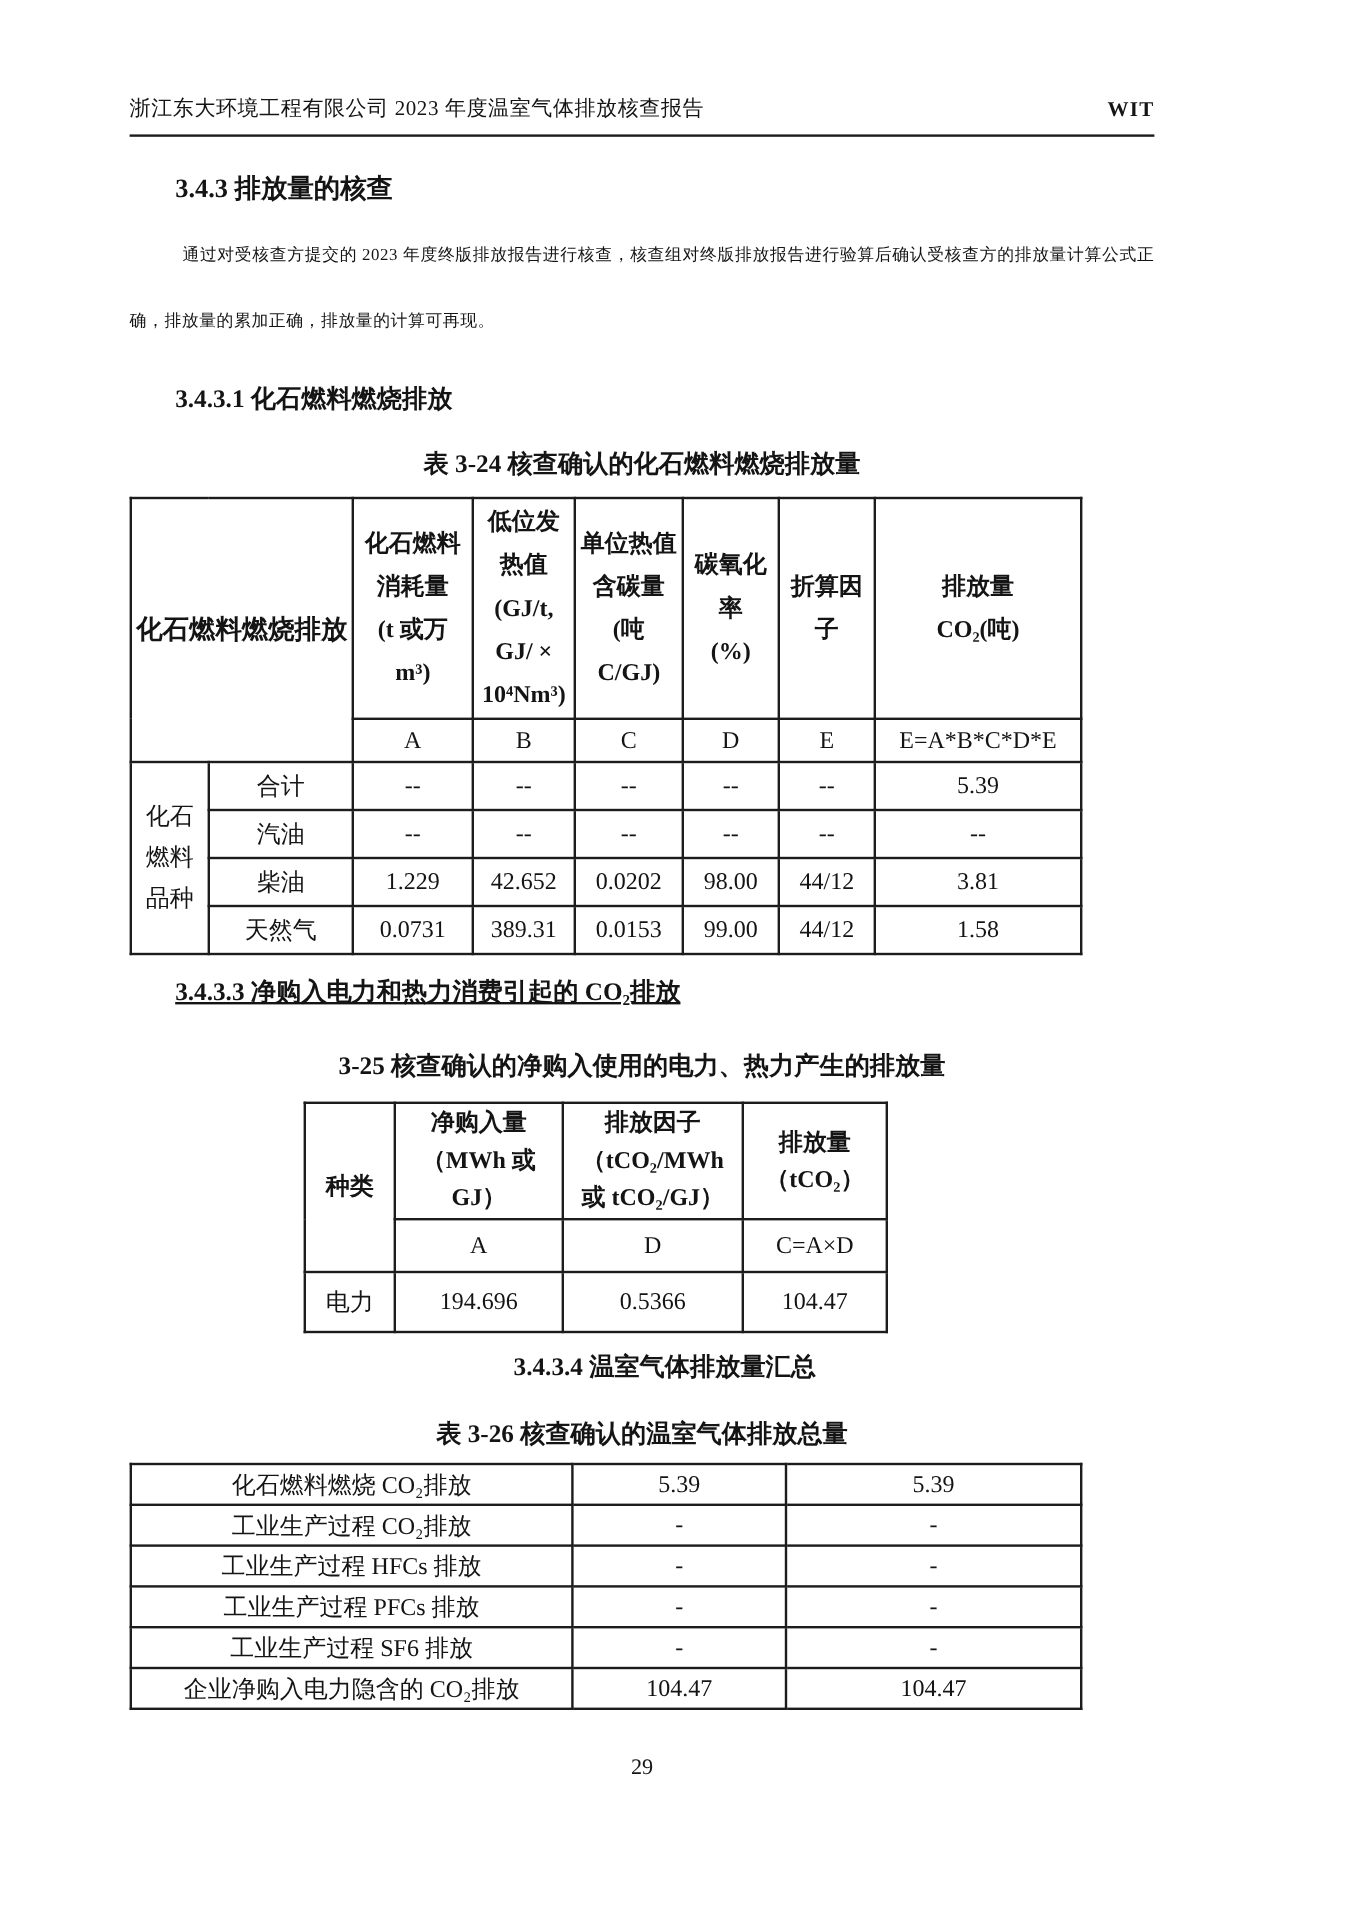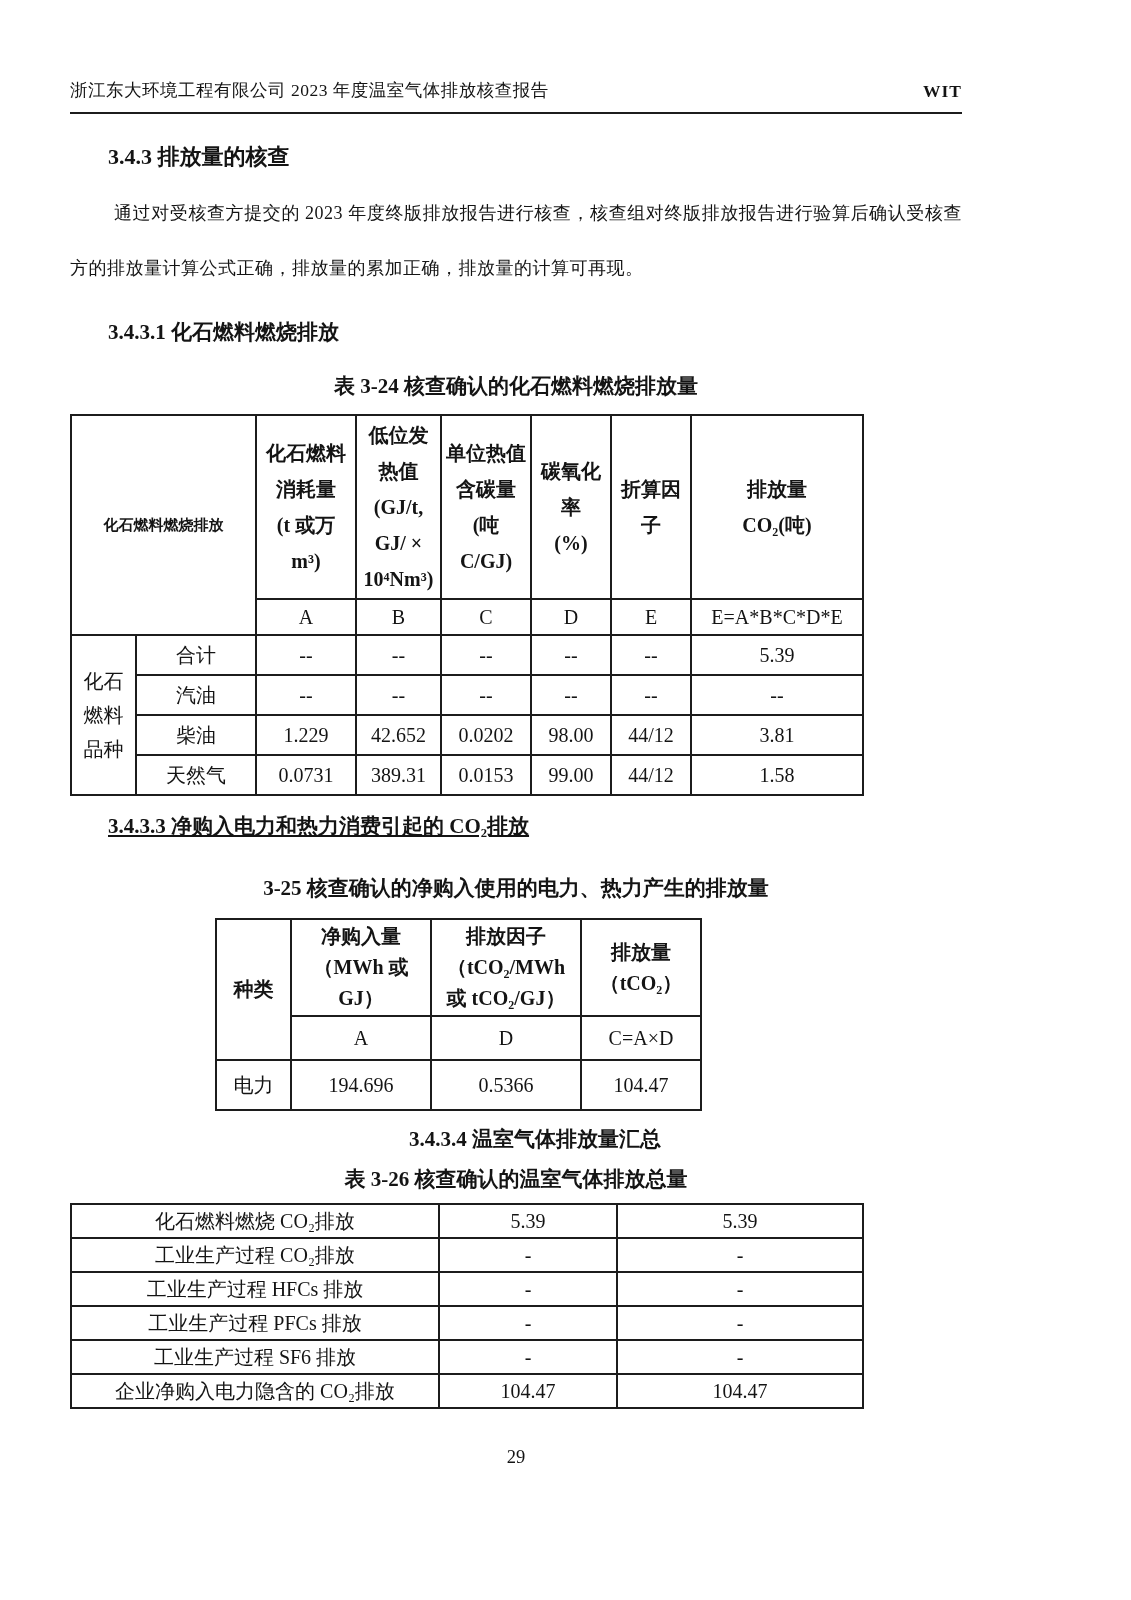--- a/index.html
+++ b/index.html
@@ -1,48 +1,48 @@
 <!DOCTYPE html>
 <html><head>
 <meta charset="utf-8">
 <style>
   html,body{margin:0;padding:0;background:#e8e8e8;}
   .page{
     width:1131px;height:1600px;margin:0 auto;background:#ffffff;
-    box-sizing:border-box;padding:78px 169px 0 70px;position:relative;
+    box-sizing:border-box;padding:78px 169px 0 108px;position:relative;
     font-family:"Liberation Serif","DejaVu Serif",serif;color:#141414;
   }
   
   .doc-header{
     display:flex;justify-content:space-between;align-items:flex-end;
     font-size:17.5px;padding-bottom:10px;border-bottom:2px solid #1c1c1c;
   }
   .doc-header .left{letter-spacing:0.5px;}
   .doc-header .right{font-weight:bold;letter-spacing:1px;}
 
   .h1{font-weight:bold;font-size:22px;margin:28px 0 0 38px;}
   .h2{font-weight:bold;font-size:21px;margin:22px 0 0 38px;}
   .body-para{
-    margin:14px 0 0 0;font-size:18px;line-height:55px;
+    margin:14px 0 0 0;font-size:14px;line-height:55px;
     text-align:justify;text-indent:44px;letter-spacing:0.5px;
   }
   .tbl-caption{
     text-align:center;font-weight:bold;font-size:21px;margin:26px 0 0 0;font-family:Liberation Serif, serif;
   }
   table{border-collapse:collapse;table-layout:fixed;}
   th,td{
     border:2px solid #1c1c1c;text-align:center;vertical-align:middle;
     padding:1px 3px;font-weight:normal;overflow:hidden;
   }
   th{font-weight:bold;}
 
   
   .t24{width:792px;margin-top:14px;font-size:20px;}
   .t24 .hrow th{height:144px;line-height:1.8;}
-  .t24 .corner{font-size:15px;white-space:nowrap;line-height:1.4;}
+  .t24 .corner{font-size:22px;white-space:nowrap;line-height:1.4;}
   .t24 .lrow td{height:32px;}
   .t24 .drow td{height:36px;}
   .t24 .vlabel{line-height:1.7;padding:0 10px;}
 
   
   .t25{width:485px;margin:16px 0 0 145px;font-size:20px;}
   .t25 .hrow th{height:92px;line-height:1.55;}
   .t25 .lrow td{height:40px;}
   .t25 .drow td{height:46px;}
 
@@ -194,21 +194,21 @@
       <td>电力</td>
       <td>194.696</td>
       <td>0.5366</td>
       <td>104.47</td>
     </tr>
   </tbody>
     </table>
 
   <div class="h2" style="margin-top:14px;text-align:center;">3.4.3.4 温室气体排放量汇总</div>
 
-  <div class="tbl-caption" style="margin-top:12px;">表 3-26 核查确认的温室气体排放总量</div>
+  <div class="tbl-caption" style="margin-top:28px;">表 3-26 核查确认的温室气体排放总量</div>
 
   <table class="t26">
     <colgroup>
       <col style="width:368px">
         <col style="width:178px">
         <col style="width:246px">
     </colgroup>
     <tbody>
     <tr class="drow">
       <td>化石燃料燃烧 CO₂排放</td>

